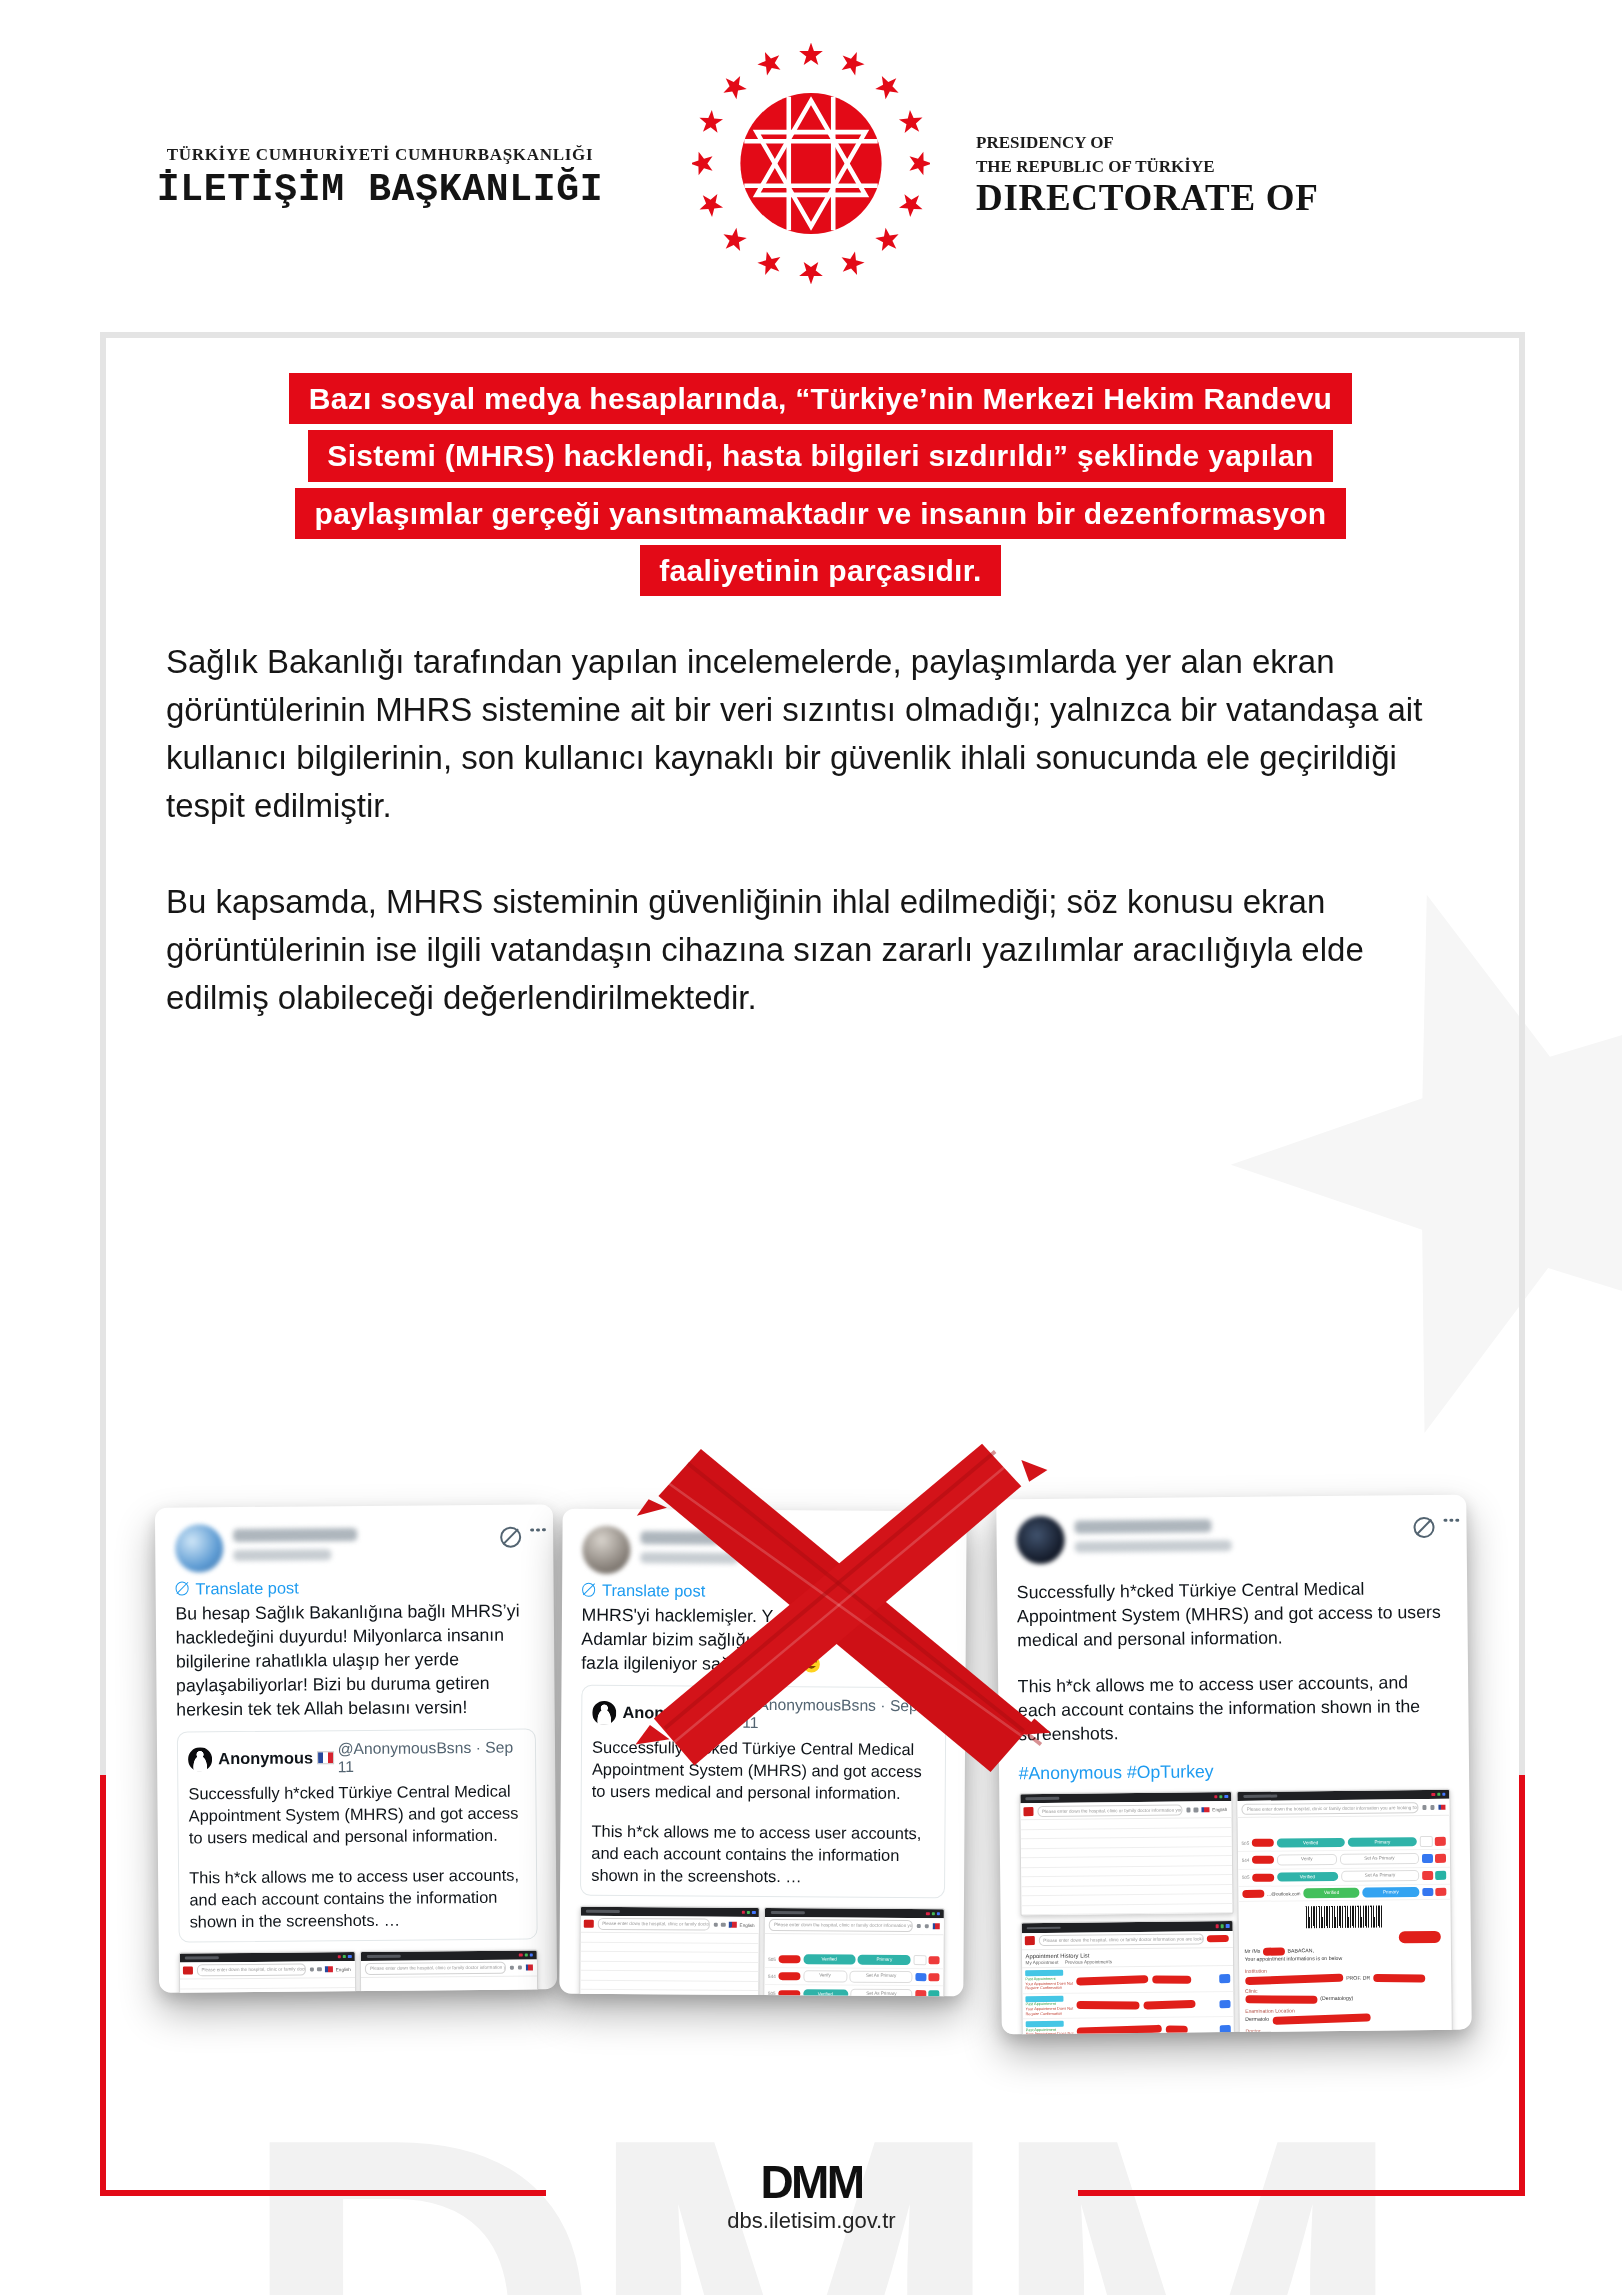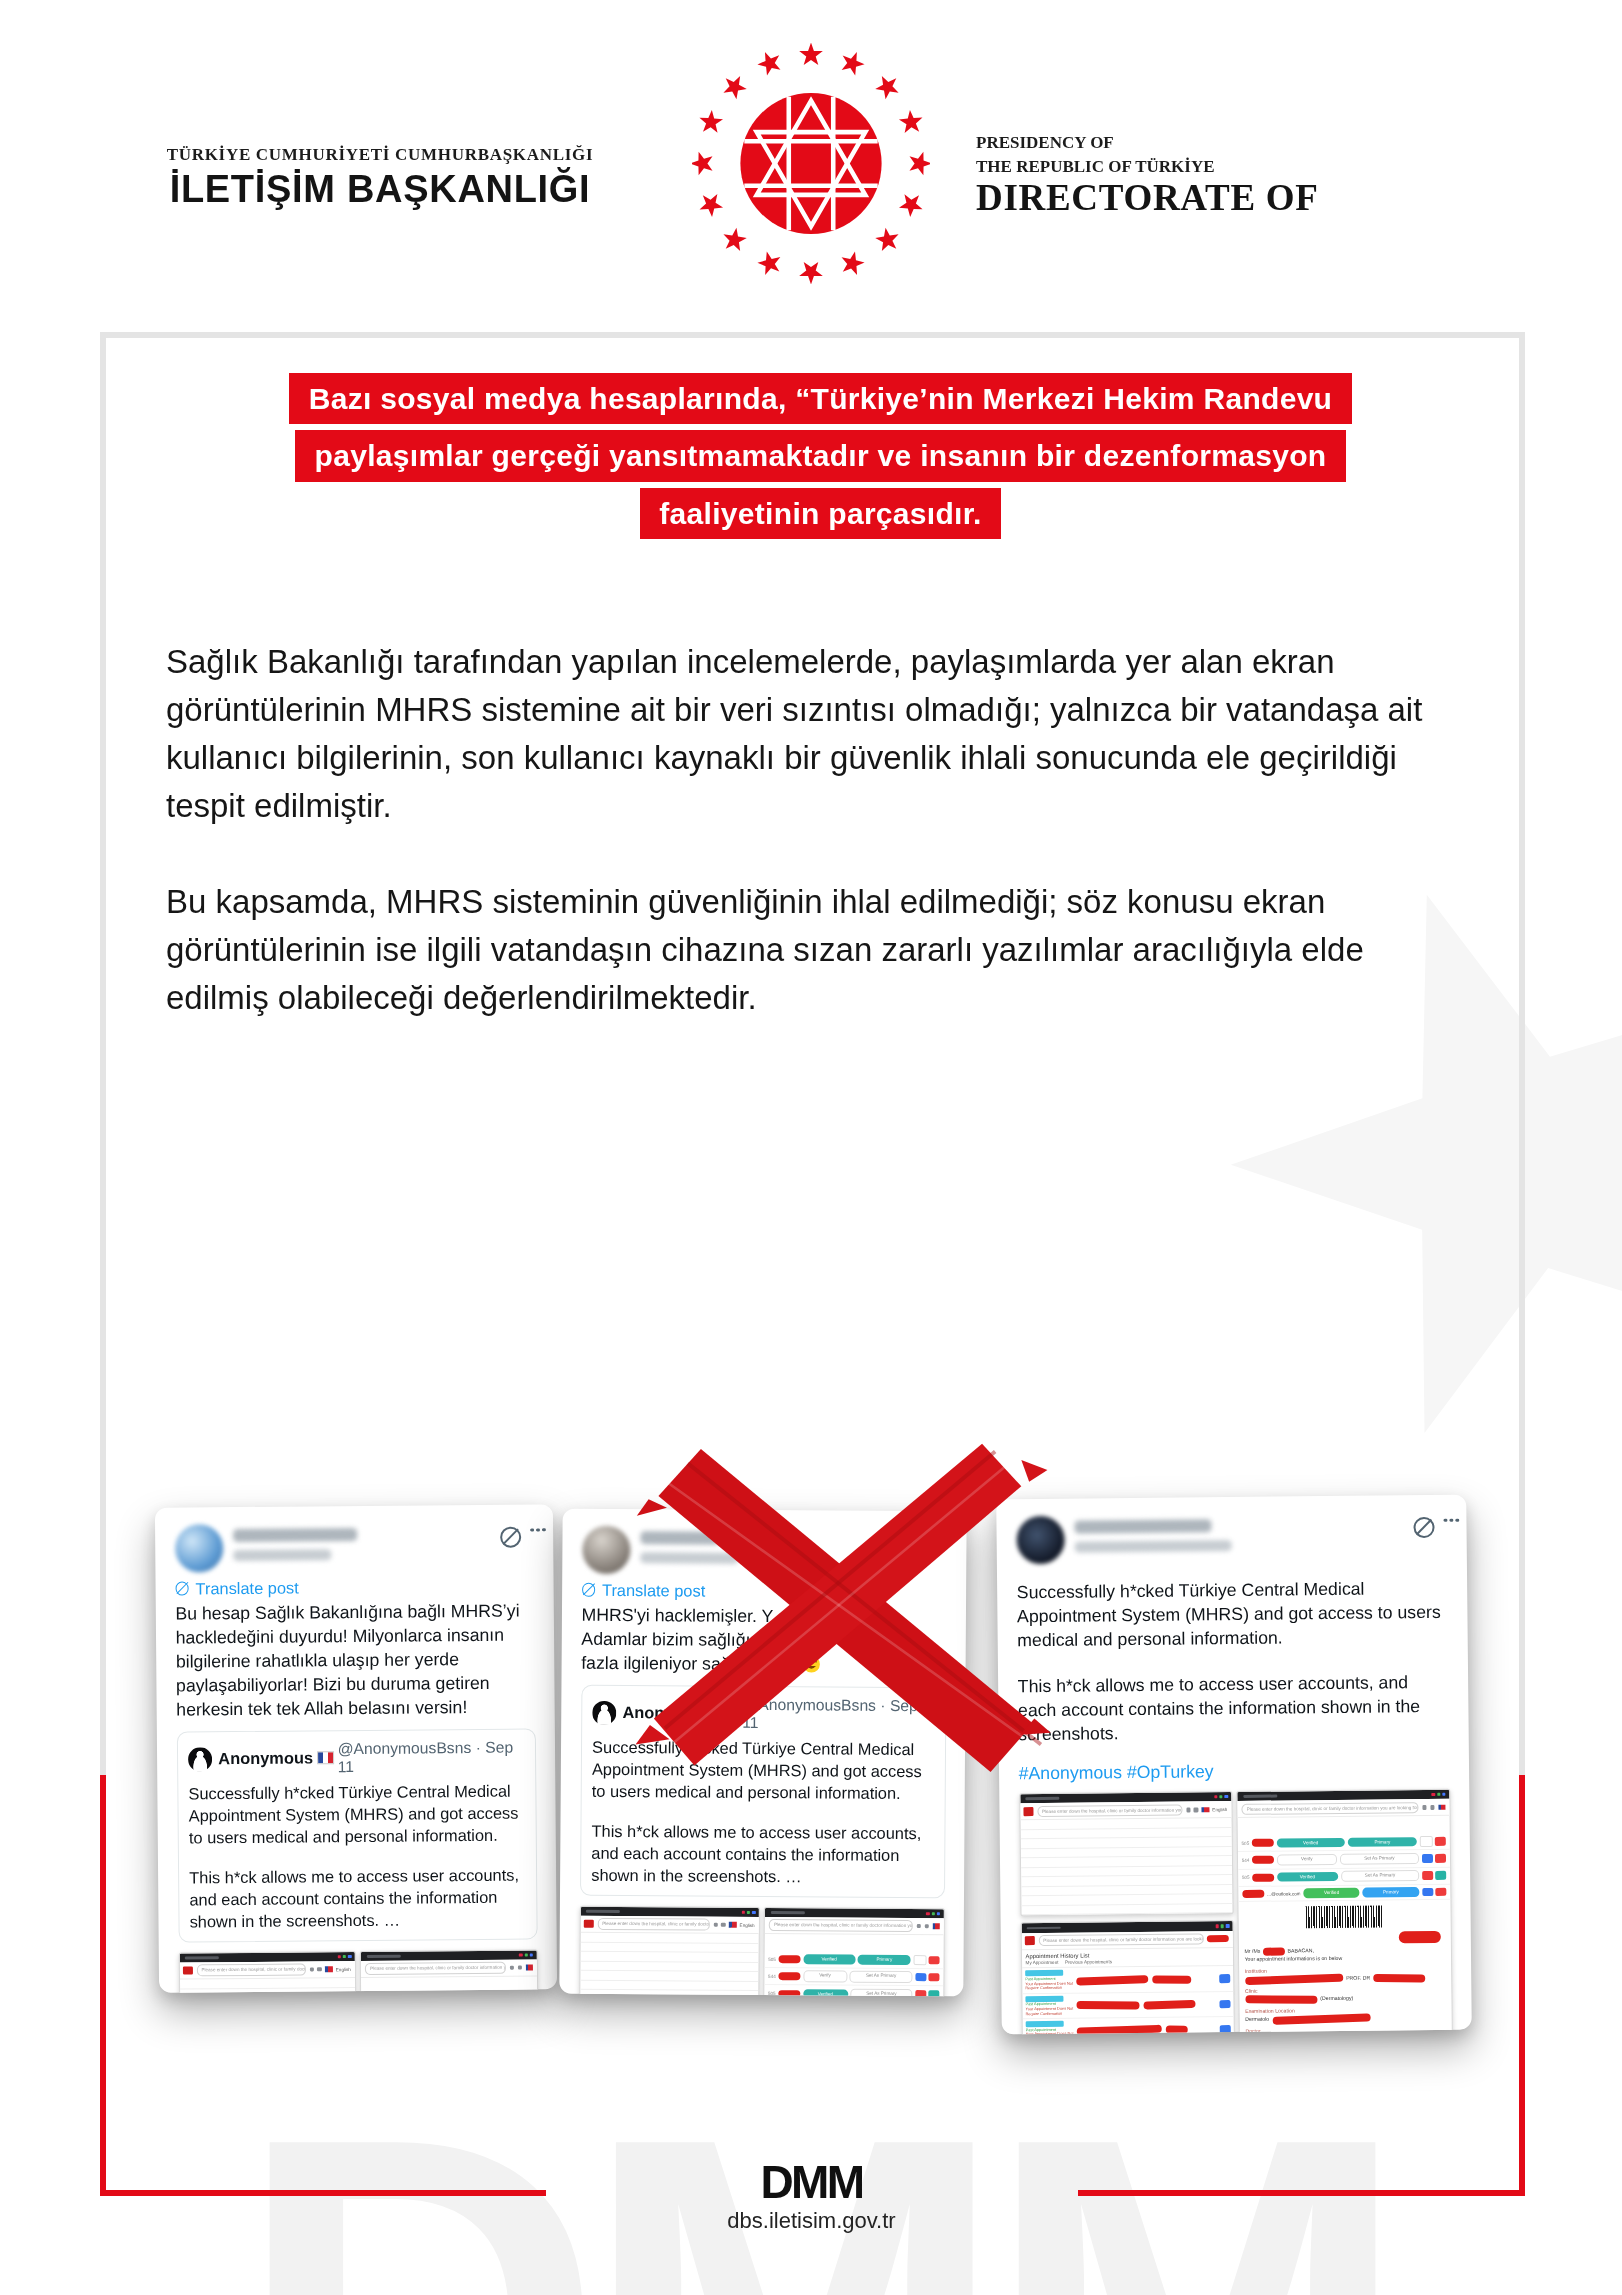--- a/index.html
+++ b/index.html
@@ -8,21 +8,21 @@
   .abs{position:absolute}
 
   
   #wm-dmm{left:50%;top:2061px;transform:translateX(-50%);font-size:510px;font-weight:bold;
           letter-spacing:-22px;color:#f2f2f2;z-index:0;line-height:1;white-space:nowrap}
   #wm-star{left:1204px;top:870px;z-index:0}
 
   
   #hdr-left{left:151px;top:145px;width:458px;text-align:center;z-index:2}
   #hdr-left .sm{font-family:"Liberation Serif",serif;font-size:17px;font-weight:600;color:#1c1c1c;letter-spacing:0.7px}
-  #hdr-left .lg{font-family:Liberation Sans, sans-serif;font-size:38px;font-weight:600;color:#141414;margin-top:2.6px;letter-spacing:0.7px}
+  #hdr-left .lg{font-family:Liberation Mono, monospace;font-size:38px;font-weight:600;color:#141414;margin-top:2.6px;letter-spacing:0.7px}
   #emblem{left:692px;top:43px;z-index:2}
   #hdr-right{left:976px;top:131px;width:497px;text-align:left;z-index:2}
   #hdr-right .sm{font-family:"Liberation Serif",serif;font-size:17px;font-weight:600;color:#1c1c1c;line-height:23.6px}
   #hdr-right .lg{font-family:"Liberation Serif",serif;font-size:37px;font-weight:600;color:#141414;line-height:39px;letter-spacing:0.7px}
 
   
   .strip{position:absolute;z-index:1}
   .gray{background:#e4e4e4}.redl{background:#e30a17}
 
   
@@ -188,20 +188,21 @@
 <div class="strip gray" style="left:100px;top:332px;width:1425px;height:5.9px"></div>
 <div class="strip gray" style="left:100px;top:332px;width:5.9px;height:1443px"></div>
 <div class="strip redl" style="left:100px;top:1775px;width:5.9px;height:421px"></div>
 <div class="strip gray" style="left:1519px;top:332px;width:5.9px;height:1443px"></div>
 <div class="strip redl" style="left:1519px;top:1775px;width:5.9px;height:421px"></div>
 <div class="strip redl" style="left:100px;top:2190px;width:446px;height:5.9px"></div>
 <div class="strip redl" style="left:1078px;top:2190px;width:447px;height:5.9px"></div>
 
 <div class="abs" id="headline">
   <div class="hbar">Bazı sosyal medya hesaplarında, “Türkiye’nin Merkezi Hekim Randevu</div>
+  <div class="hbar">Sistemi (MHRS) hacklendi, hasta bilgileri sızdırıldı” şeklinde yapılan</div>
   <div class="hbar">paylaşımlar gerçeği yansıtmamaktadır ve insanın bir dezenformasyon</div>
   <div class="hbar">faaliyetinin parçasıdır.</div>
 </div>
 
 <div class="abs" id="paras">
   <p>Sağlık Bakanlığı tarafından yapılan incelemelerde, paylaşımlarda yer alan ekran görüntülerinin MHRS sistemine ait bir veri sızıntısı olmadığı; yalnızca bir vatandaşa ait kullanıcı bilgilerinin, son kullanıcı kaynaklı bir güvenlik ihlali sonucunda ele geçirildiği tespit edilmiştir.</p>
   <p>Bu kapsamda, MHRS sisteminin güvenliğinin ihlal edilmediği; söz konusu ekran görüntülerinin ise ilgili vatandaşın cihazına sızan zararlı yazılımlar aracılığıyla elde edilmiş olabileceği değerlendirilmektedir.</p>
 </div>
 
 <div class="card" id="card1">

